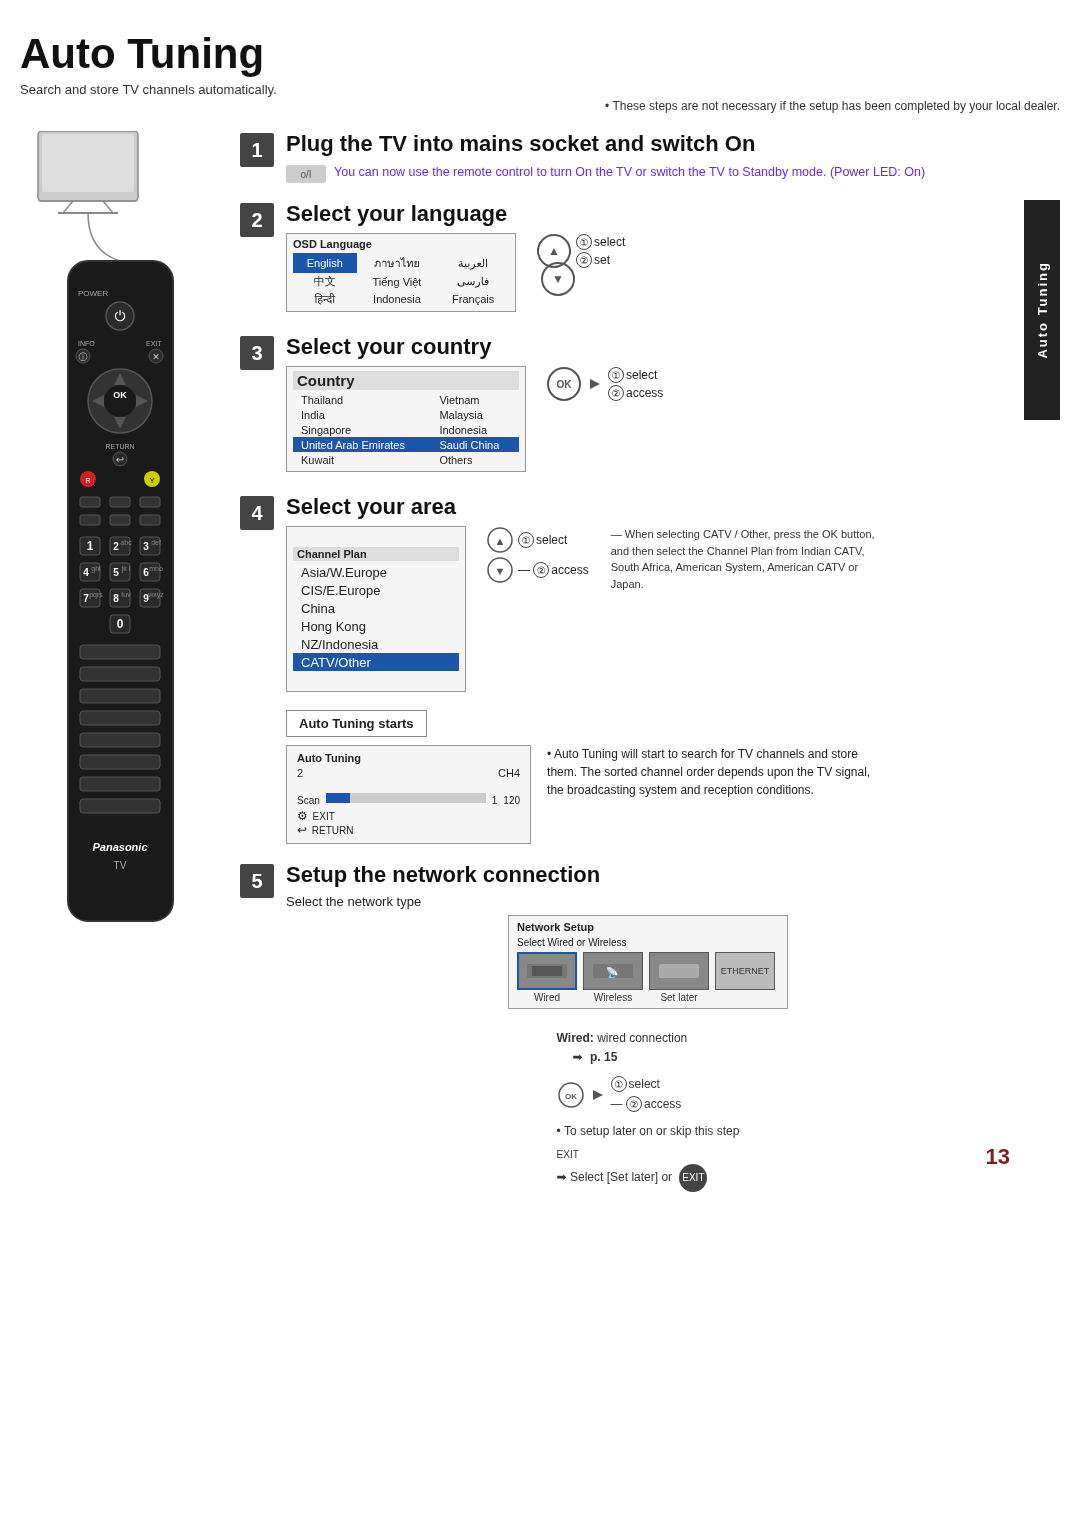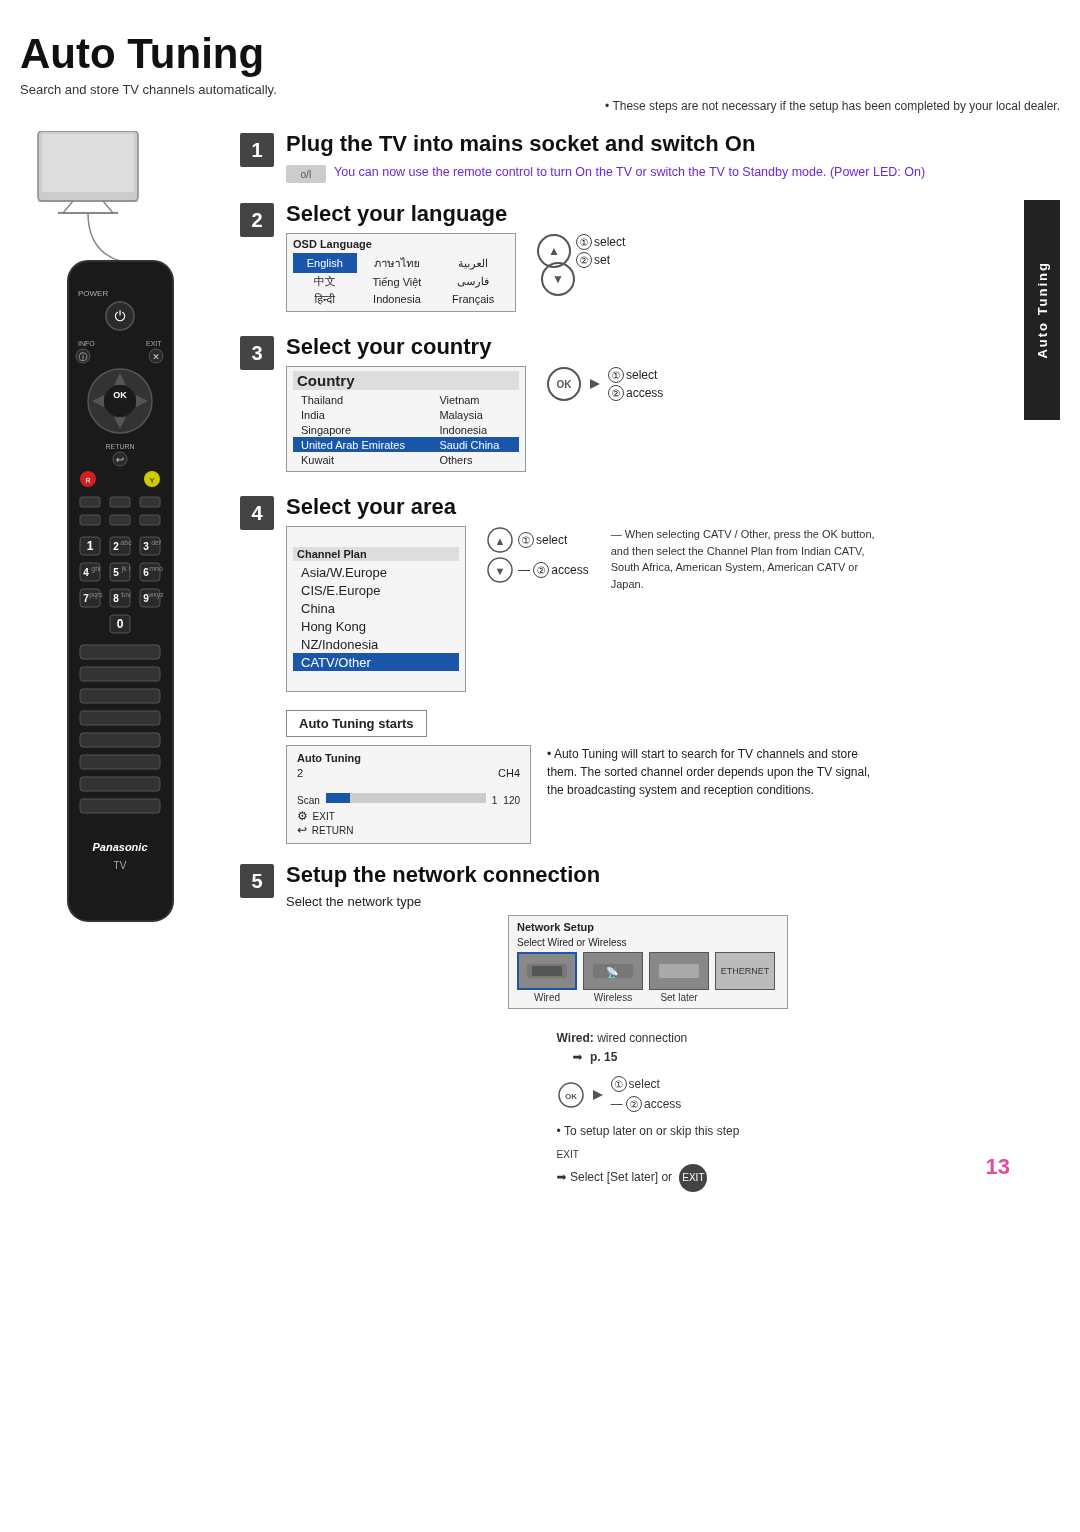--- a/index.html
+++ b/index.html
@@ -39,25 +39,25 @@
       font-size: 13px;
       font-weight: bold;
       writing-mode: vertical-rl;
       transform: rotate(180deg);
       letter-spacing: 2px;
     }
 
     
     .page-number {
       position: absolute;
-      bottom: 30px;
+      bottom: 40px;
       right: 50px;
       font-size: 22px;
       font-weight: bold;
-      color: #ec4899;
+      color: #7f1d1d;
     }
 
     
     .page-title {
       font-size: 42px;
       font-weight: bold;
       color: #111;
       margin-bottom: 4px;
     }
     .subtitle-text {

